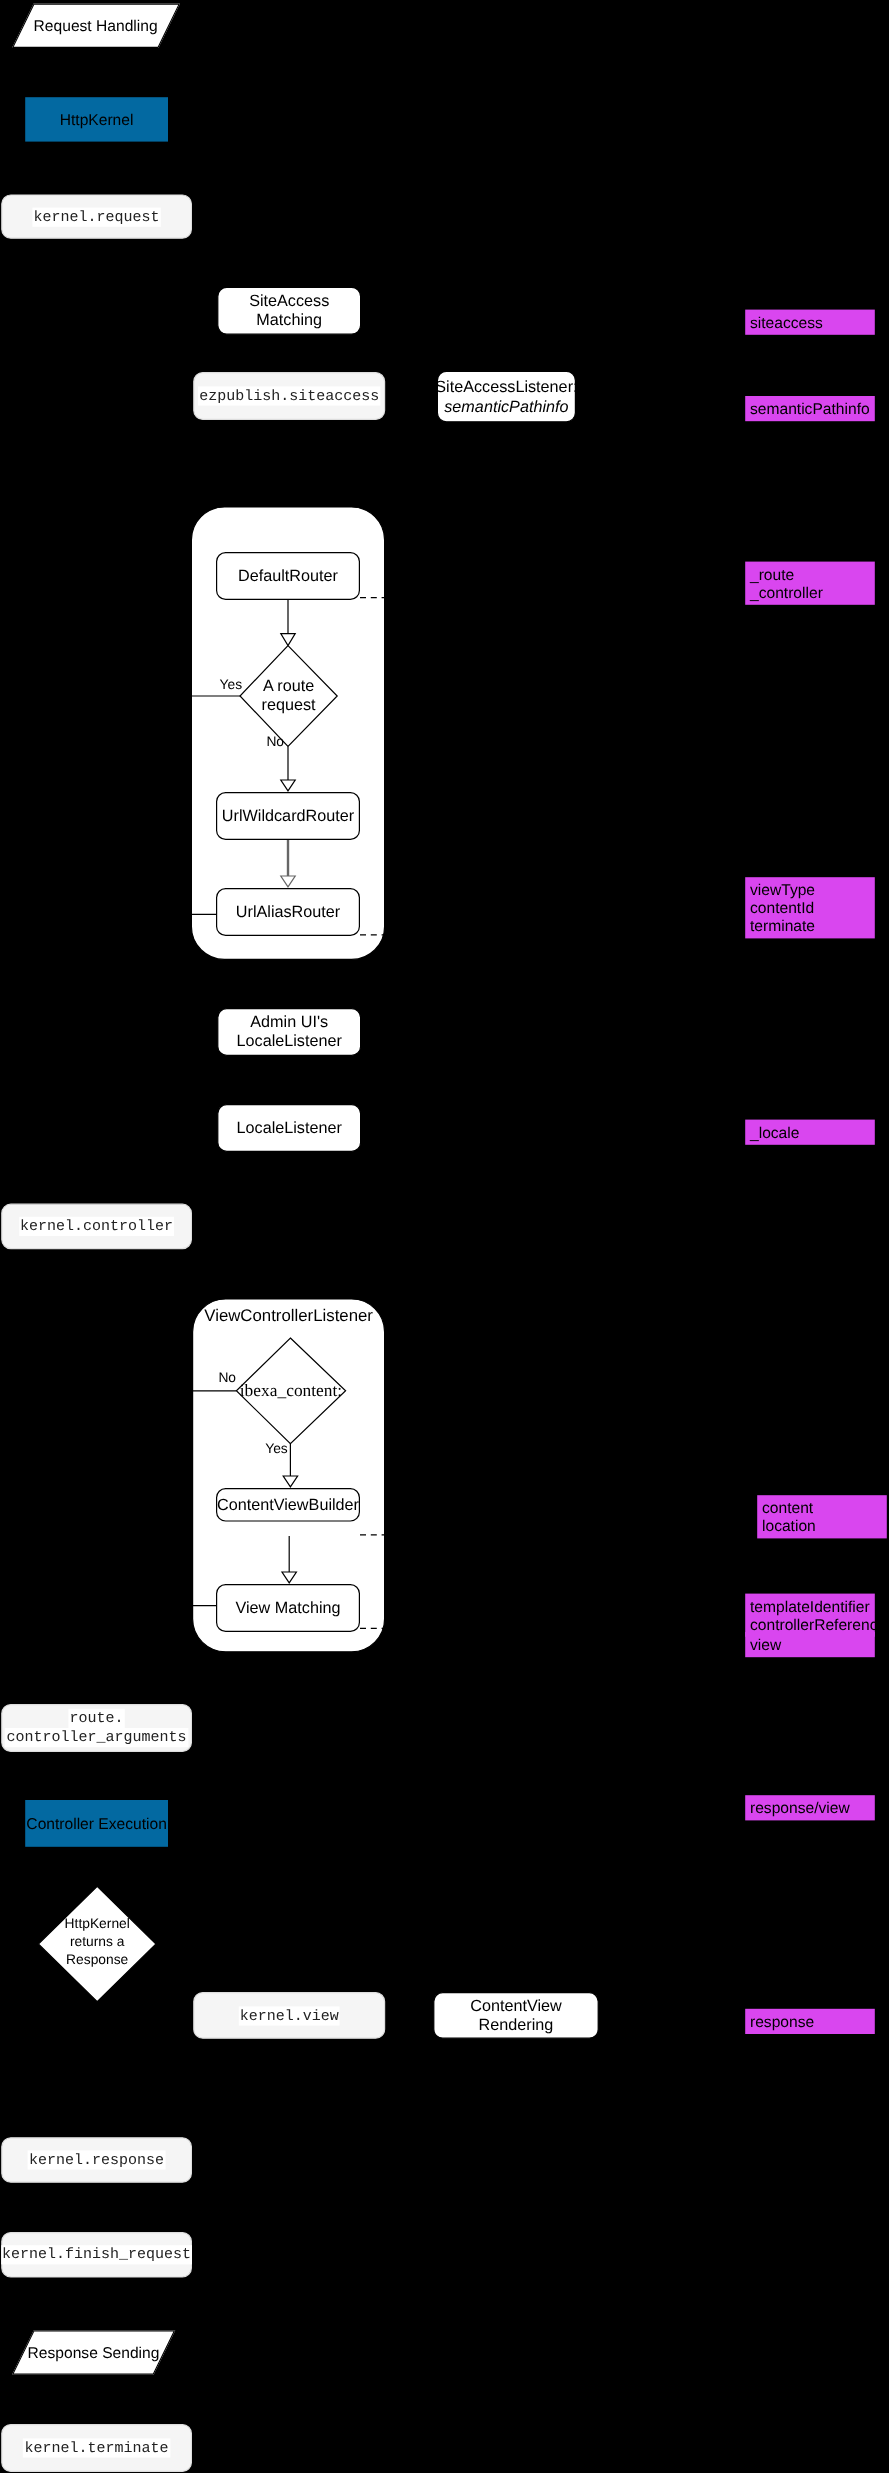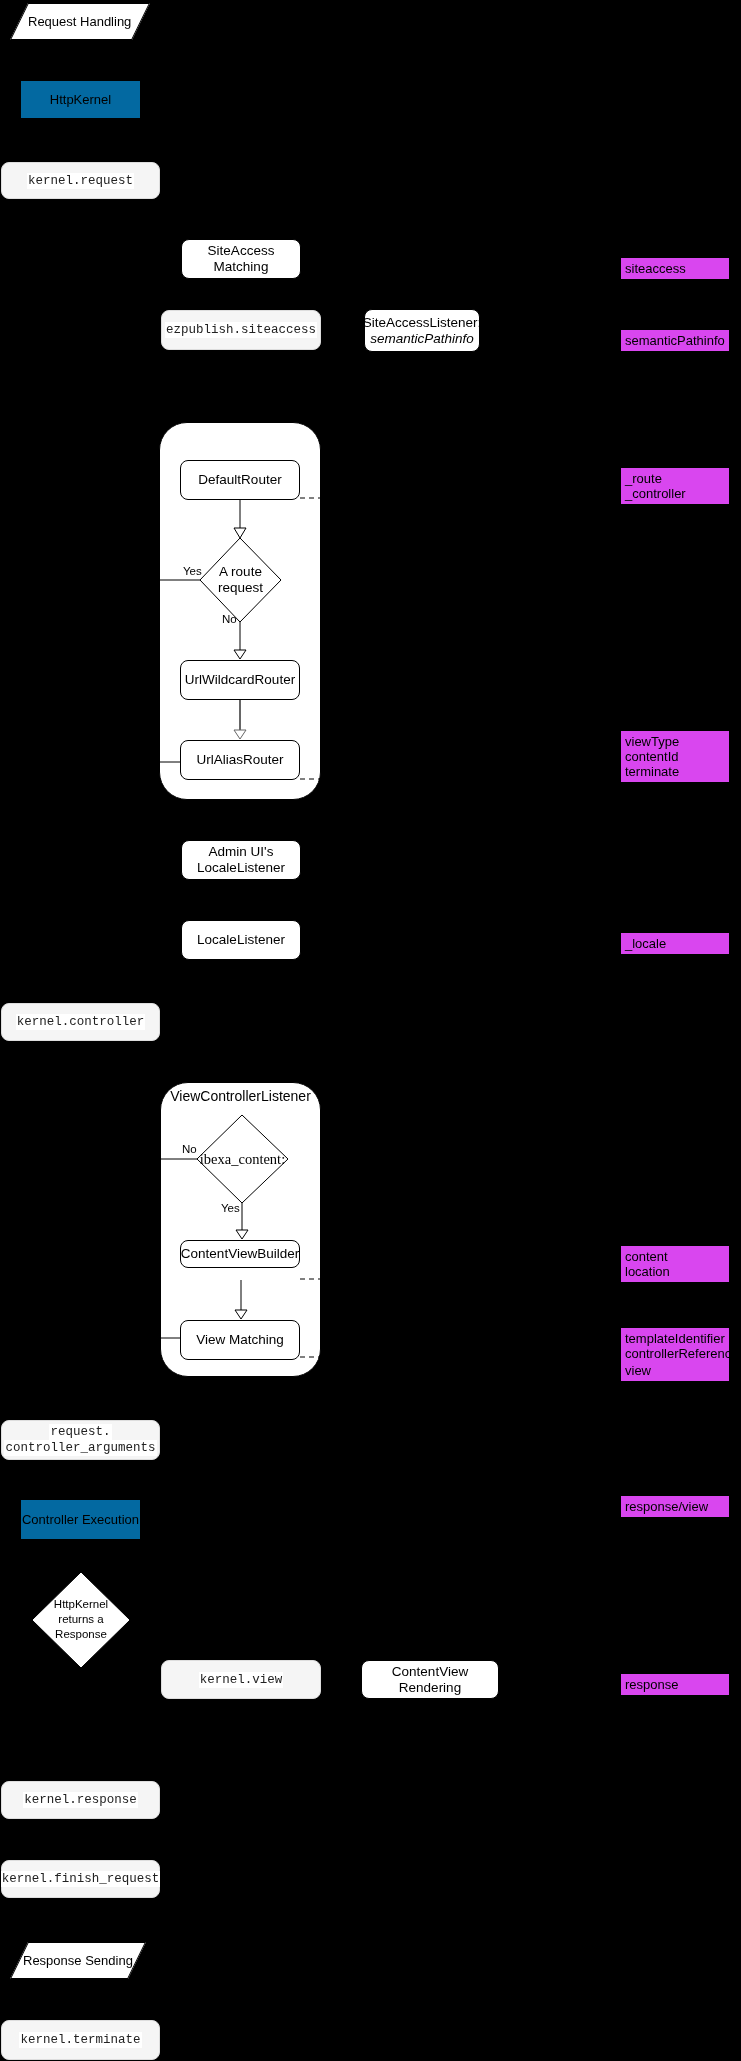--- a/index.html
+++ b/index.html
@@ -100,21 +100,21 @@
 
   <div class="box" style="left:180px;top:1240px;width:120px;height:28px;">
     <span>ContentViewBuilder</span>
   </div>
 
   <div class="box" style="left:180px;top:1320px;width:120px;height:40px;">
     <span>View Matching</span>
   </div>
 
   <div class="event" style="left:1px;top:1420px;width:159px;height:40px;">
-    <code>request.</code>
+    <code>route.</code>
     <code>controller_arguments</code>
   </div>
 
   <div class="sbox" style="left:21px;top:1500px;width:119px;height:39px;">
     <span>Controller Execution</span>
   </div>
 
   <div class="event" style="left:161px;top:1660px;width:160px;height:39px;">
     <code>kernel.view</code>
   </div>
@@ -196,21 +196,21 @@
     <div>_controller</div>
   </div>
   <div class="side-label" style="top:731px;">
     <div>viewType</div>
     <div>contentId</div>
     <div>terminate</div>
   </div>
   <div class="side-label" style="top:933px;">
     <div>_locale</div>
   </div>
-  <div class="side-label" style="top:1246px;">
+  <div class="side-label" style="top:1246px;margin-left:10px;">
     <div>content</div>
     <div>location</div>
   </div>
   <div class="side-label" style="top:1328px;">
     <div>templateIdentifier</div>
     <div>controllerReference</div>
   </div>
   <div class="side-label" style="top:1360px;">
     <div>view</div>
   </div>

